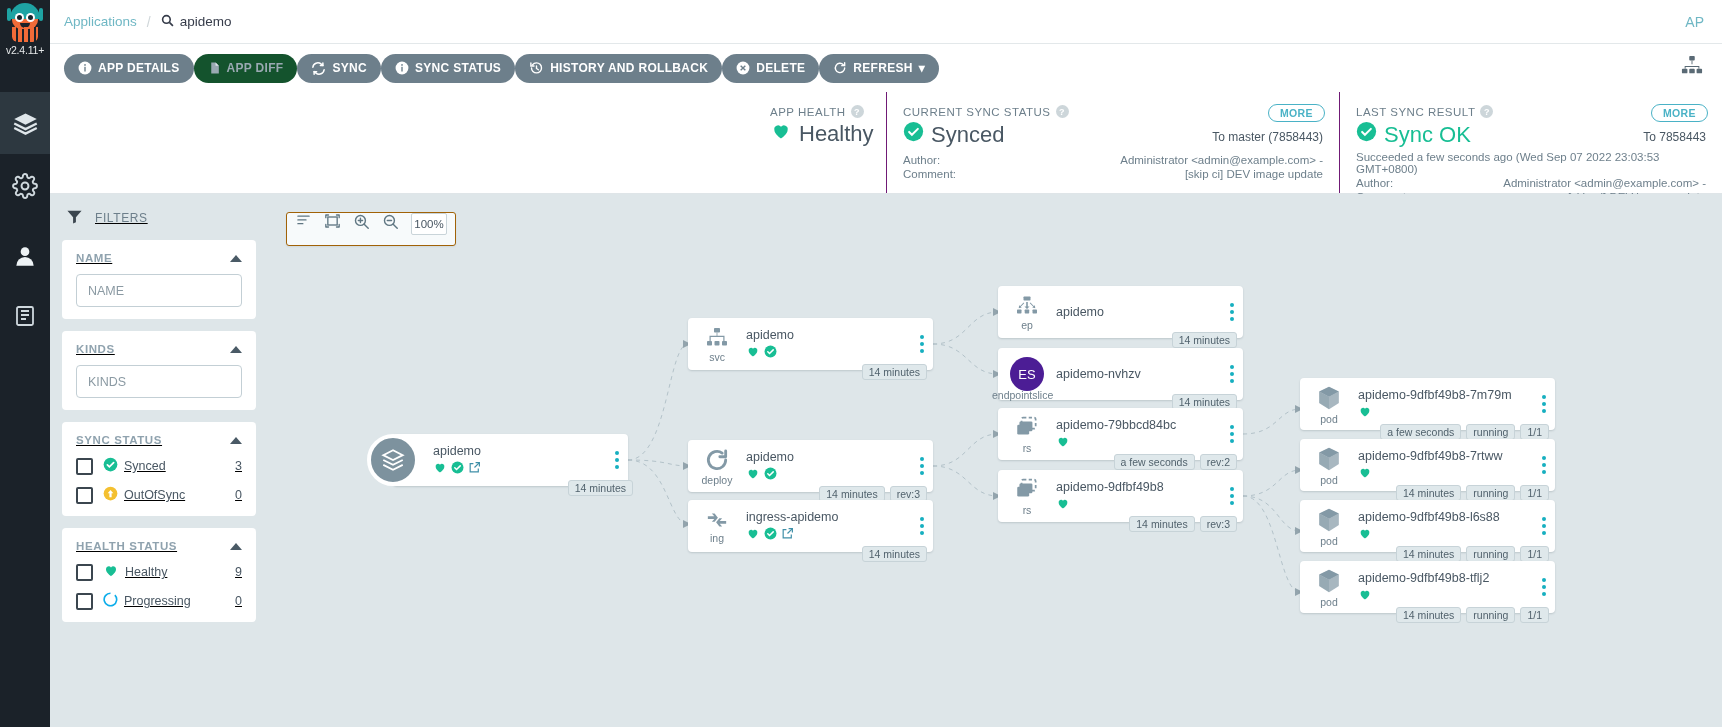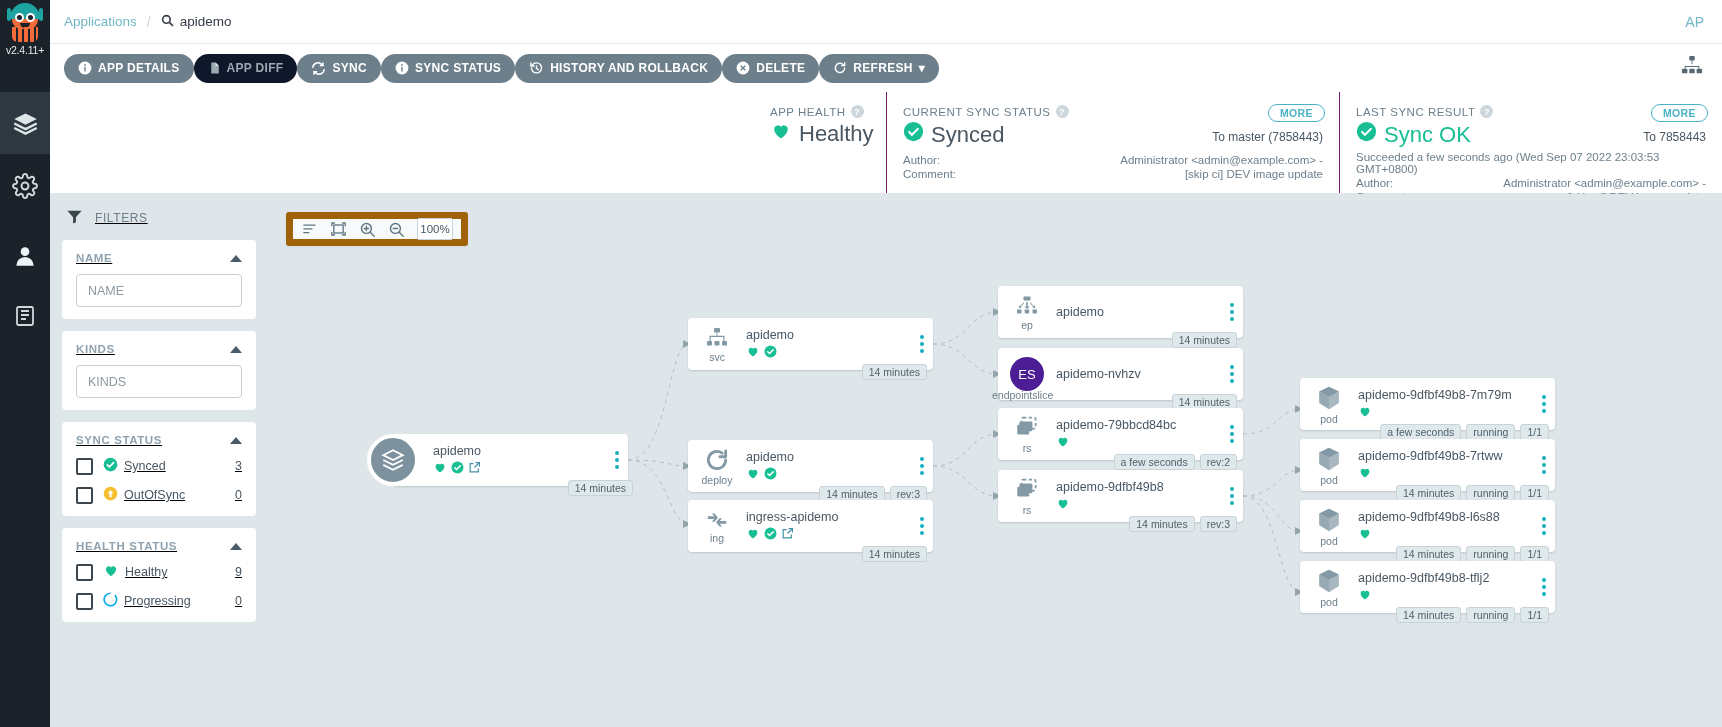--- a/index.html
+++ b/index.html
@@ -75,21 +75,21 @@
   #toolbar {
     position: absolute; left: 50px; top: 44px; right: 0; height: 48px;
     background: #fff; display: flex; align-items: center; padding-left: 14px; 
   }
   .tbtn {
     height: 29px; border-radius: 15px; background: #6d7f8b; color: #fff;
     display: flex; align-items: center; gap: 6px; padding: 0 14px;
     font-size: 12px; font-weight: bold; letter-spacing: 0.3px; cursor: pointer;
     border: none; white-space: nowrap;
   }
-  .tbtn.disabled { background: #0f172a; color: #9aa9b2; cursor: default; }
+  .tbtn.disabled { background: #14532d; color: #9aa9b2; cursor: default; }
   .tbtn svg { display: block; }
   #topology-icon { margin-left: auto; margin-right: 18px; color: #5a6a75; }
   
   #status {
     position: absolute; left: 50px; top: 92px; right: 0; height: 102px;
     background: #fff; display: flex; border-bottom: 1px solid #dfe5e8; justify-content: flex-end;
   }
   .scol { padding: 13px 16px 0 16px; position: relative; }
   .scol + .scol { border-left: 1px solid #701a75; }
   .scol-title {
@@ -137,22 +137,22 @@
   .cbx { width: 17px; height: 17px; border: 2px solid #3b464f; border-radius: 2px; background:#fff; cursor:pointer; }
   .frow .lbl { margin-left: 10px; display:flex; align-items:center; gap:6px; }
   .frow .cnt { margin-left: auto; color: #495763; }
   
   #graph {
     position: absolute; left: 268px; top: 194px; right: 0; bottom: 0;
     background: #dee6e9; overflow: hidden;
   }
   #graph-toolbar {
     position: absolute; left: 18px; top: 18px; height: 34px;
-    background: #f7fafb; border: 7px solid #a16207; border-radius: 3px;
-    display: flex; align-items: center; padding: 0 8px; gap: 12px;
+    background: #f7fafb; border: 1px solid #a16207; border-radius: 3px;
+    display: flex; align-items: flex-start; padding: 0 8px; gap: 12px;
     box-shadow: 0 1px 2px rgba(0,0,0,.06);
   }
   #graph-toolbar .gicon { color: #5f7682; cursor: pointer; display:flex; }
   #zoom-value {
     width: 36px; height: 22px; border: 1px solid #c9d4d9; border-radius: 2px;
     font-size: 11.5px; color: #495763; text-align: center; line-height: 20px; background:#fff;
   }
   
   .node {
     position: absolute; background: #fff; border-radius: 4px;

